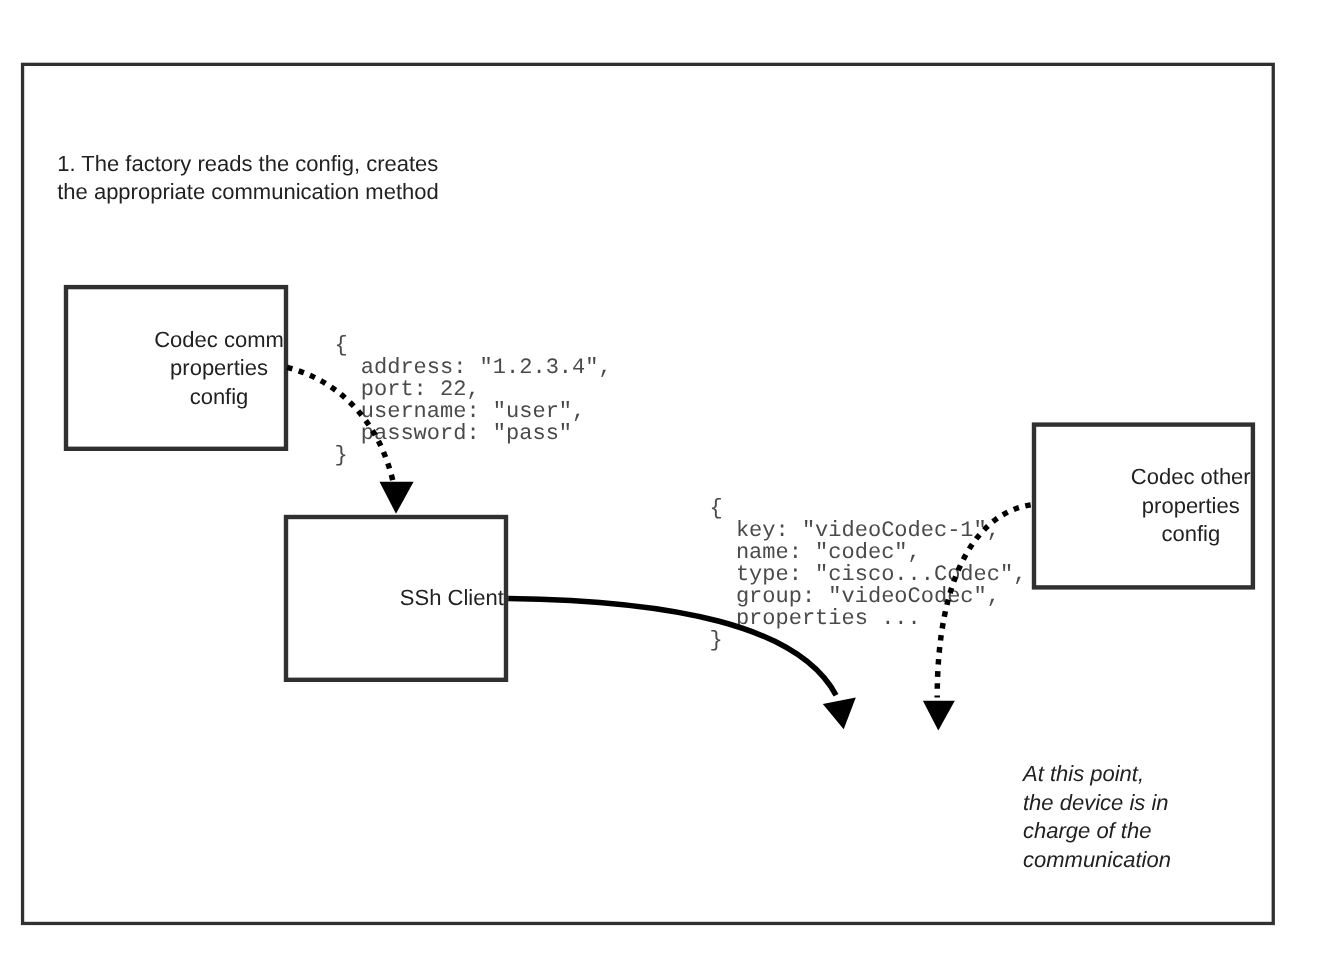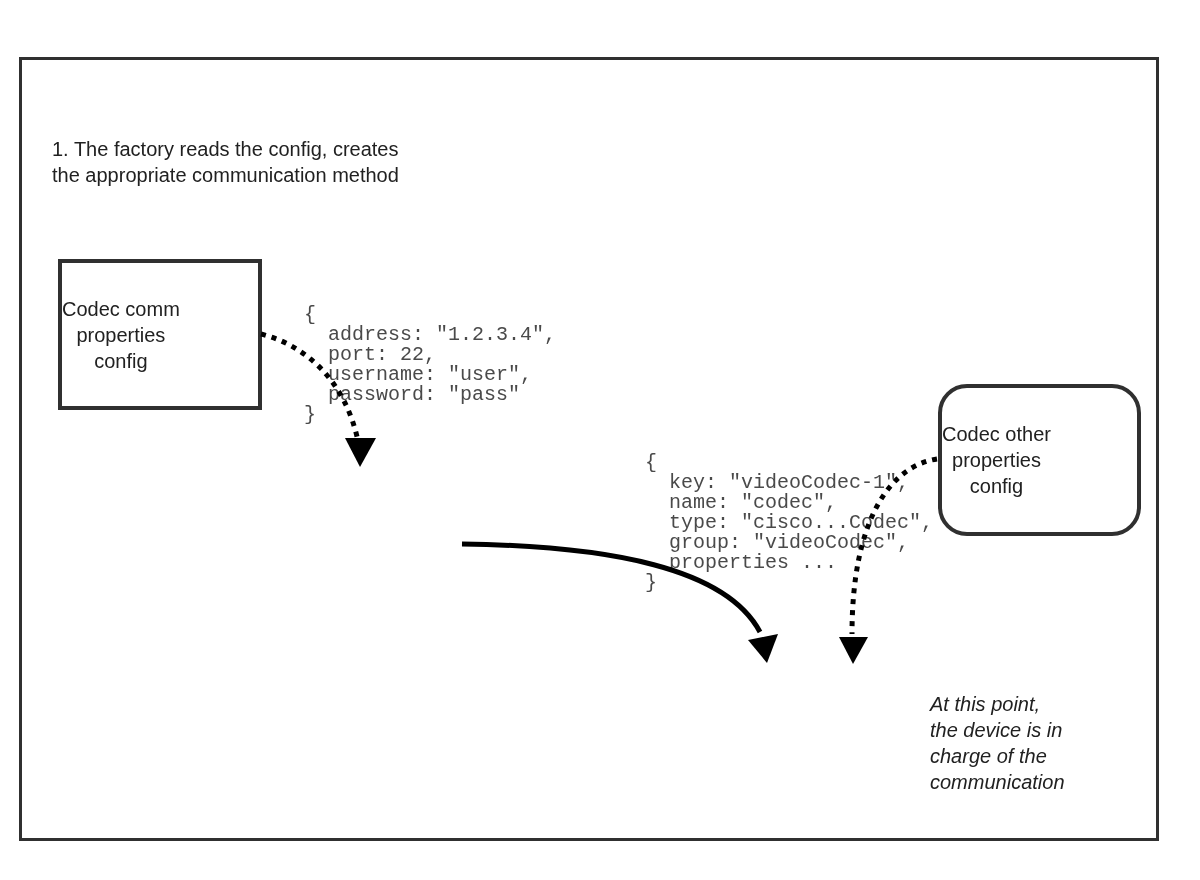--- a/index.html
+++ b/index.html
@@ -32,29 +32,29 @@
     white-space:pre-line;
   }
   .note-1{ left:52px;  top:92px;  width:470px;margin-top:44px; }
   .note-2{ left:656px; top:97px;  width:480px; }
   .note-3{ left:930px; top:691px; width:240px;font-style:italic; }
 
   .dbox{
     position:absolute;
     border:4px solid var(--border,#303030);
     background:var(--background,#fff);
-    display:flex; align-items:center; justify-content:flex-start;
+    display:flex; align-items:center; justify-content:flex-end;
     text-align:center;
     font-size:20px; line-height:26px;
     color:var(--text,#212121);
     white-space:pre-line;
   }
   .box-codec-comm { left:58px;  top:259px; width:204px; height:151px; }
   .box-ssh-client { left:258px; top:468px; width:204px; height:152px; }
-  .box-codec-other{ left:938px; top:384px; width:203px; height:152px;border-radius:29px; }
+  .box-codec-other{ left:938px; top:384px; width:203px; height:152px; }
   .box-cisco-codec{ left:707px; top:663px; width:192px; height:151px; }
 
   .code{
     position:absolute;
     font-family:"Liberation Mono", monospace;
     font-size:20px; line-height:20px;
     color:var(--code-text,#4a4a4a);
     white-space:pre;
   }
   .code-1{ left:304px; top:305px; }
@@ -86,20 +86,23 @@
 config</span>
   </div>
 
   <div class="code code-1">{
   address: "1.2.3.4",
   port: 22,
   username: "user",
   password: "pass"
 }</div>
 
+  <div class="dbox box-ssh-client">
+    <span>SSh Client</span>
+  </div>
 
   <div class="code code-2">{
   key: "videoCodec-1",
   name: "codec",
   type: "cisco...Codec",
   group: "videoCodec",
   properties ...
 }</div>
 
   <div class="dbox box-codec-other">

